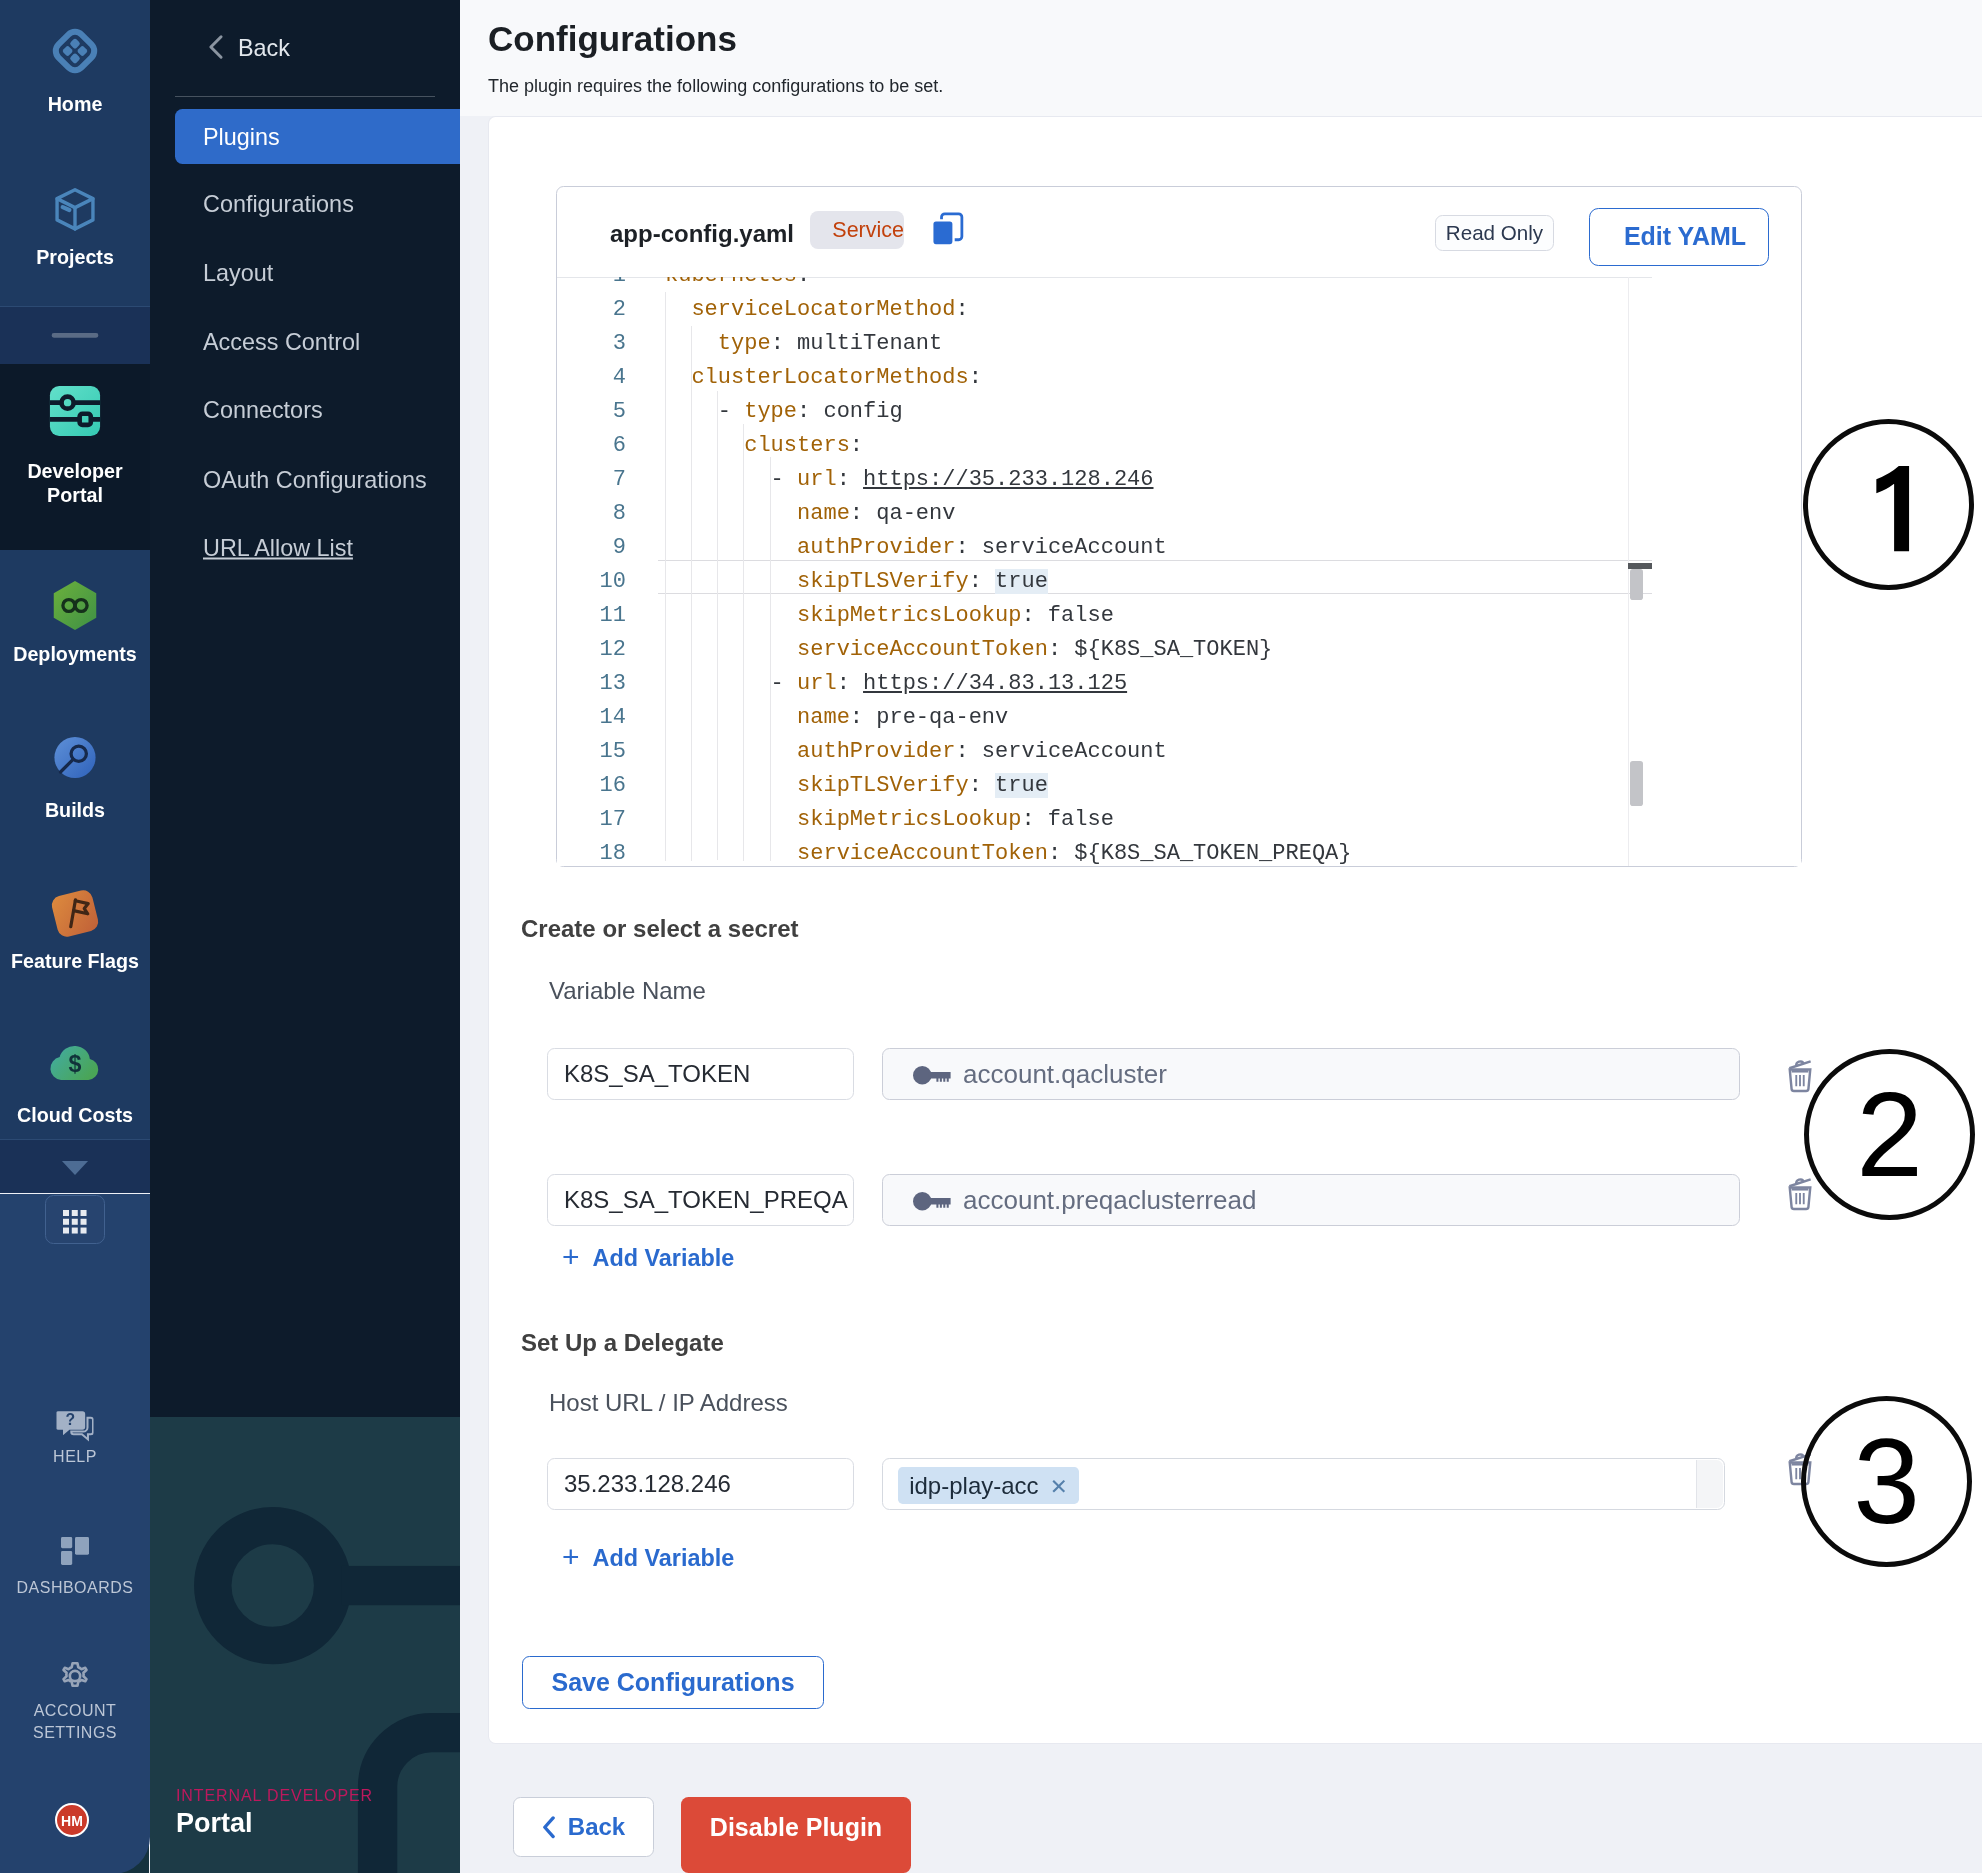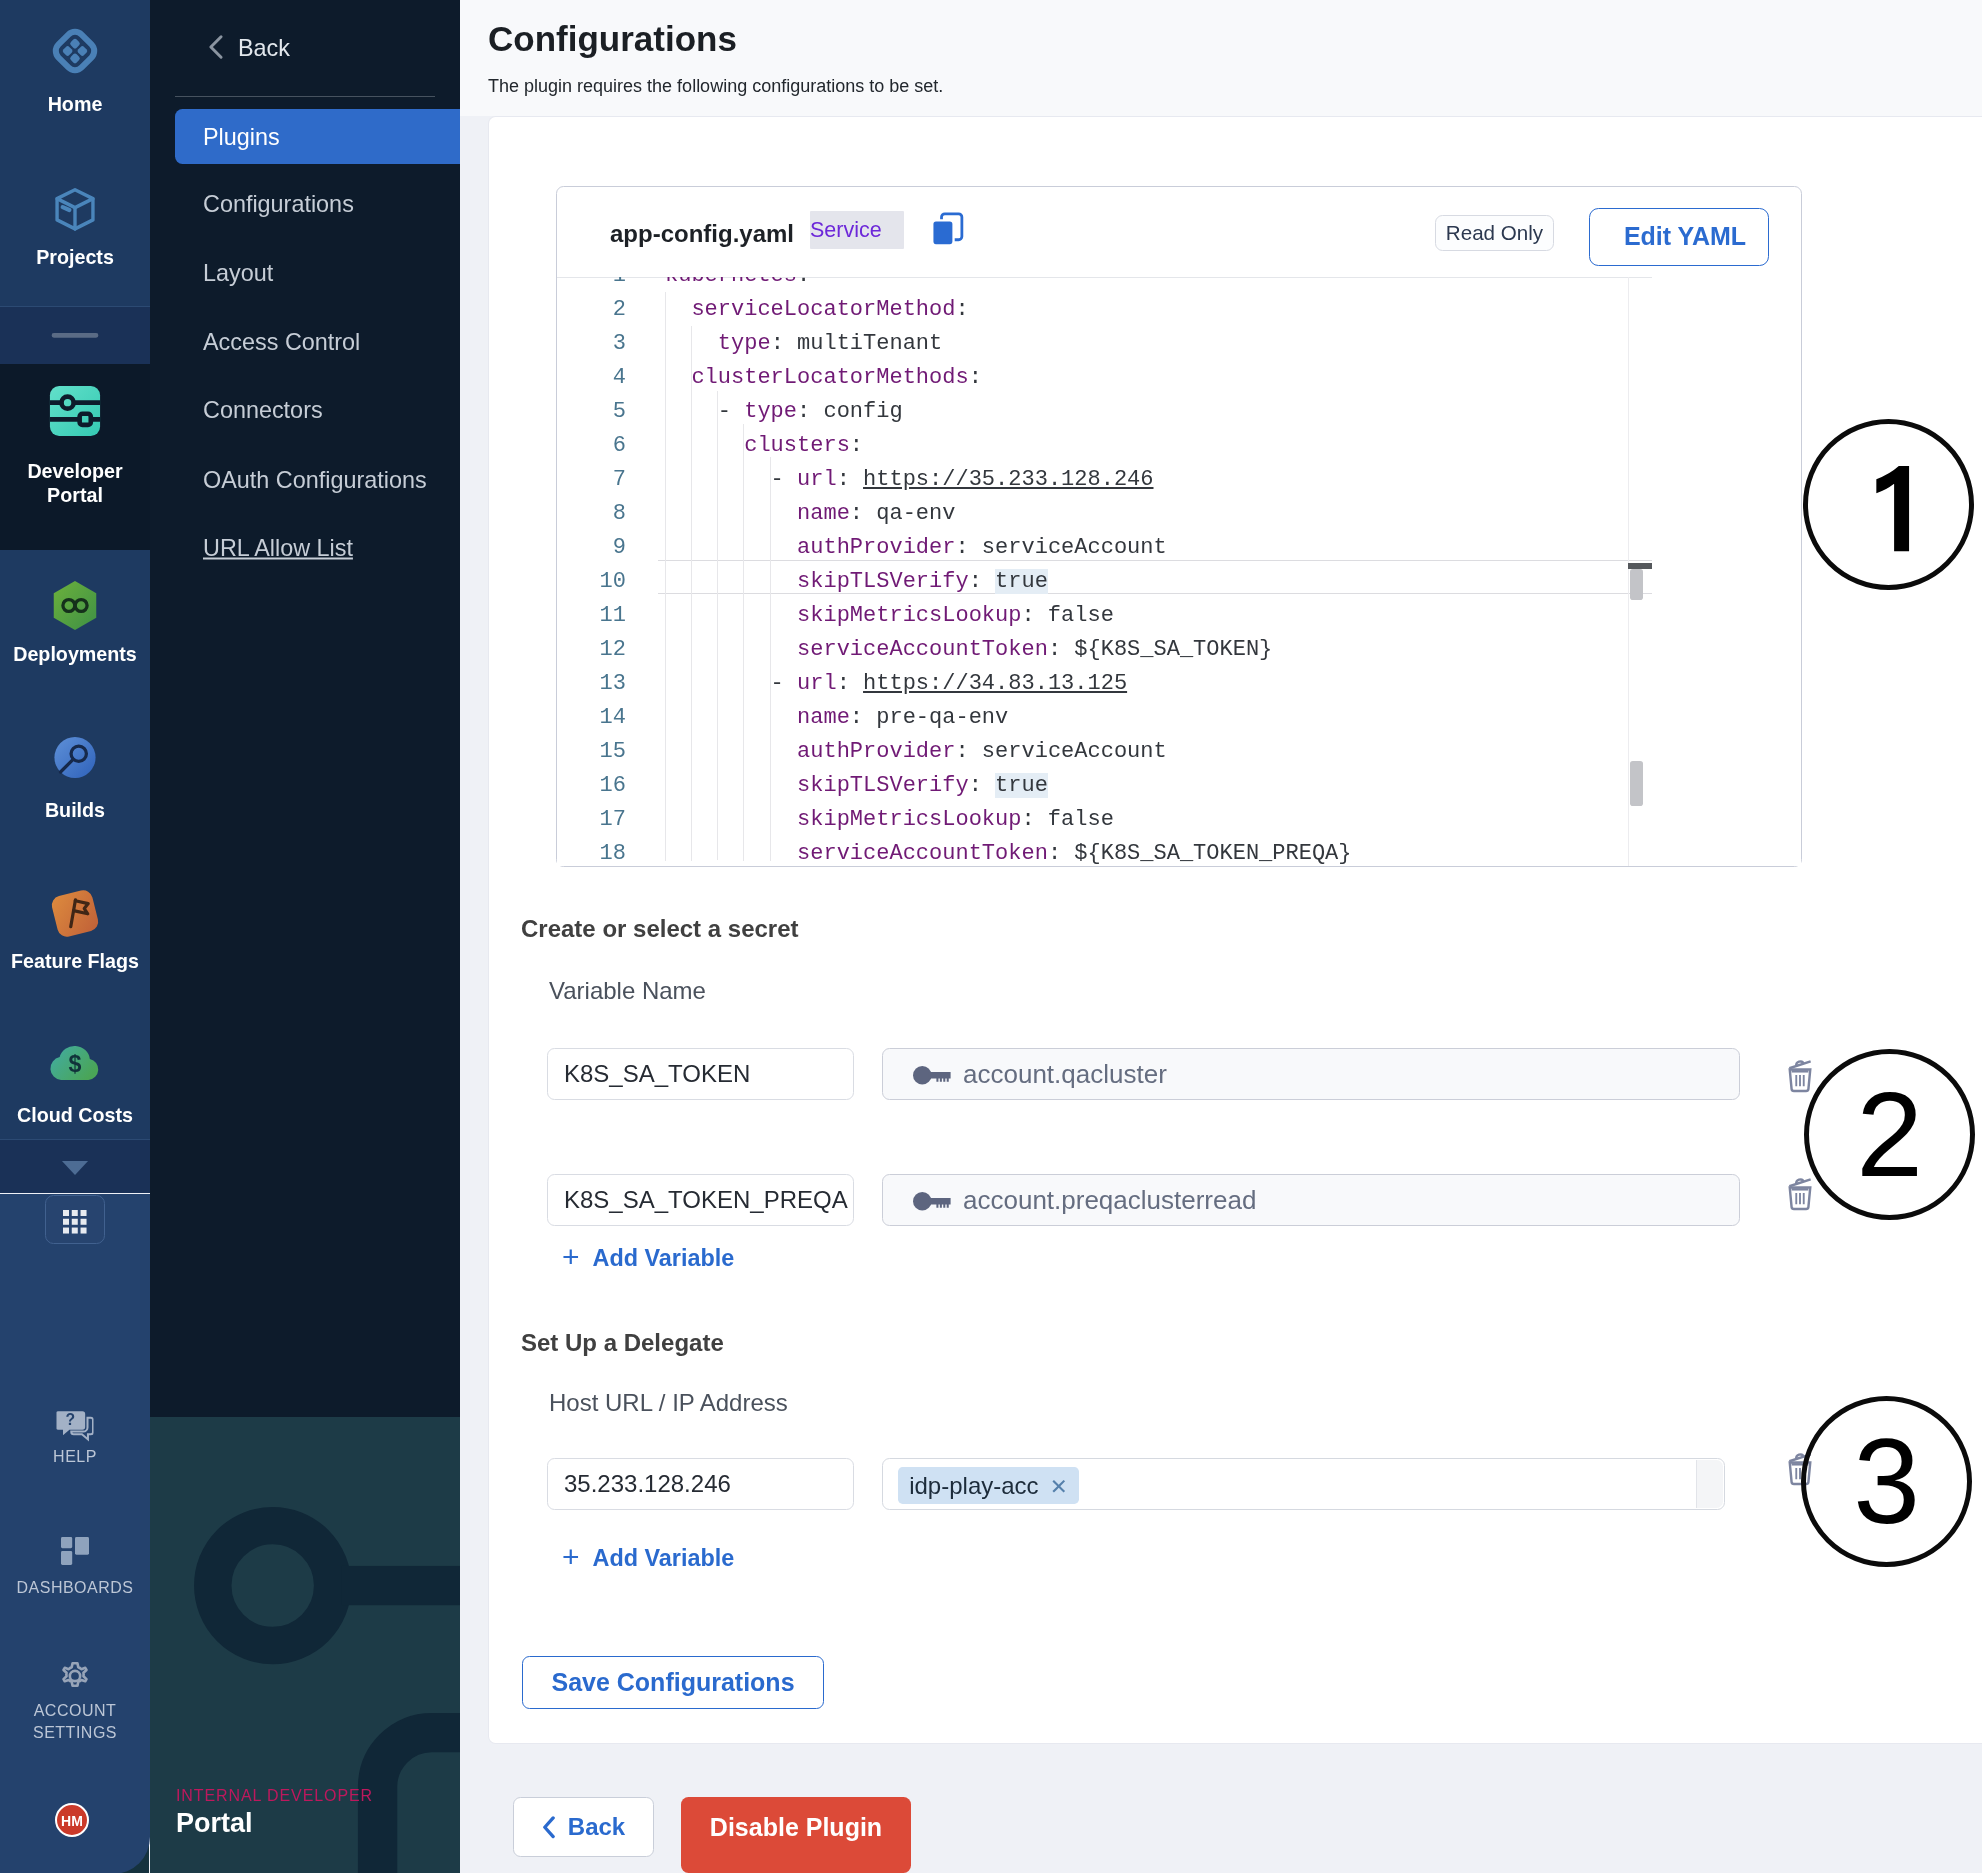--- a/index.html
+++ b/index.html
@@ -32,30 +32,30 @@
 
   
   #topband { position:absolute; left:460px; top:0; width:1522px; height:116px; background:#f8f9fb; }
   #panel { position:absolute; left:488px; top:116px; width:1494px; height:1628px; background:#ffffff; border:0.9px solid #e7e9f0; border-right:none; border-radius:7.5px 0 0 7.5px; }
   .h1 { position:absolute; left:488px; top:19px; font-size:35px; font-weight:700; color:#1b1f24; }
   .h2sub { position:absolute; left:488px; top:76px; font-size:18px; color:#22272d; }
 
   
   #card { position:absolute; left:556px; top:186px; width:1246px; height:681px; background:#fff; border:1.4px solid #c9cdd9; border-radius:7.5px; }
   .fname { position:absolute; left:610px; top:220px; font-size:24px; font-weight:700; color:#1d2126; }
-  .chip { position:absolute; left:810px; top:211px; width:94px; height:38px; background:#e4e5ec; border-radius:1px; color:#6d28d9; font-size:21.5px; text-align:left; line-height:38px; }
+  .chip { position:absolute; left:810px; top:211px; width:94px; height:38px; background:#e4e5ec; border-radius:8px; color:#c2410c; font-size:21.5px; text-align:right; line-height:38px; }
   .btn-ro { position:absolute; left:1435px; top:215px; width:119px; height:36px; background:#fcfdfe; border:0.9px solid #d7dae2; border-radius:7.5px; color:#2c3950; font-size:20.6px; text-align:center; line-height:34px; }
   .btn-ey { position:absolute; left:1589px; top:208px; width:180px; height:58px; background:#fff; border:1.9px solid #2b6bd0; border-radius:9.4px; color:#2b6bd0; font-size:25px; font-weight:700; text-align:center; line-height:54px;padding-left:12px; }
 
   
   #editor { position:absolute; left:557px; top:277px; width:1244px; height:589px; overflow:hidden; background:#fff; }
   #editor pre { font-family:"Liberation Mono", monospace; font-size:22px; line-height:34px; white-space:pre; }
   #gutter { position:absolute; top:-18px; left:0; width:69px; text-align:right; color:#49758e; }
   #code { position:absolute; top:-18px; left:108px; color:#33373d; }
-  .k { color:#701a75; }
+  .k { color:#a16207; }
   .hl { background:#e4edf5; }
   .u { text-decoration:underline; }
   .guide { position:absolute; width:0.9px; background:#e7e7ea; }
   .curline { position:absolute; left:101px; top:283px; width:994px; height:34px; border-top:0.9px solid #dcdce0; border-bottom:0.9px solid #dcdce0; }
   .ruler { position:absolute; left:1071px; top:0; width:0.9px; height:589px; background:#ececef; }
   .rmark { position:absolute; left:1071px; top:286px; width:24px; height:5.6px; background:#55585c; }
   .thumb { position:absolute; left:1073px; width:13px; background:#c3c4c8; border-radius:2.8px; }
 
   
   .sechead { position:absolute; left:521px; font-size:24px; font-weight:700; color:#404040; }

